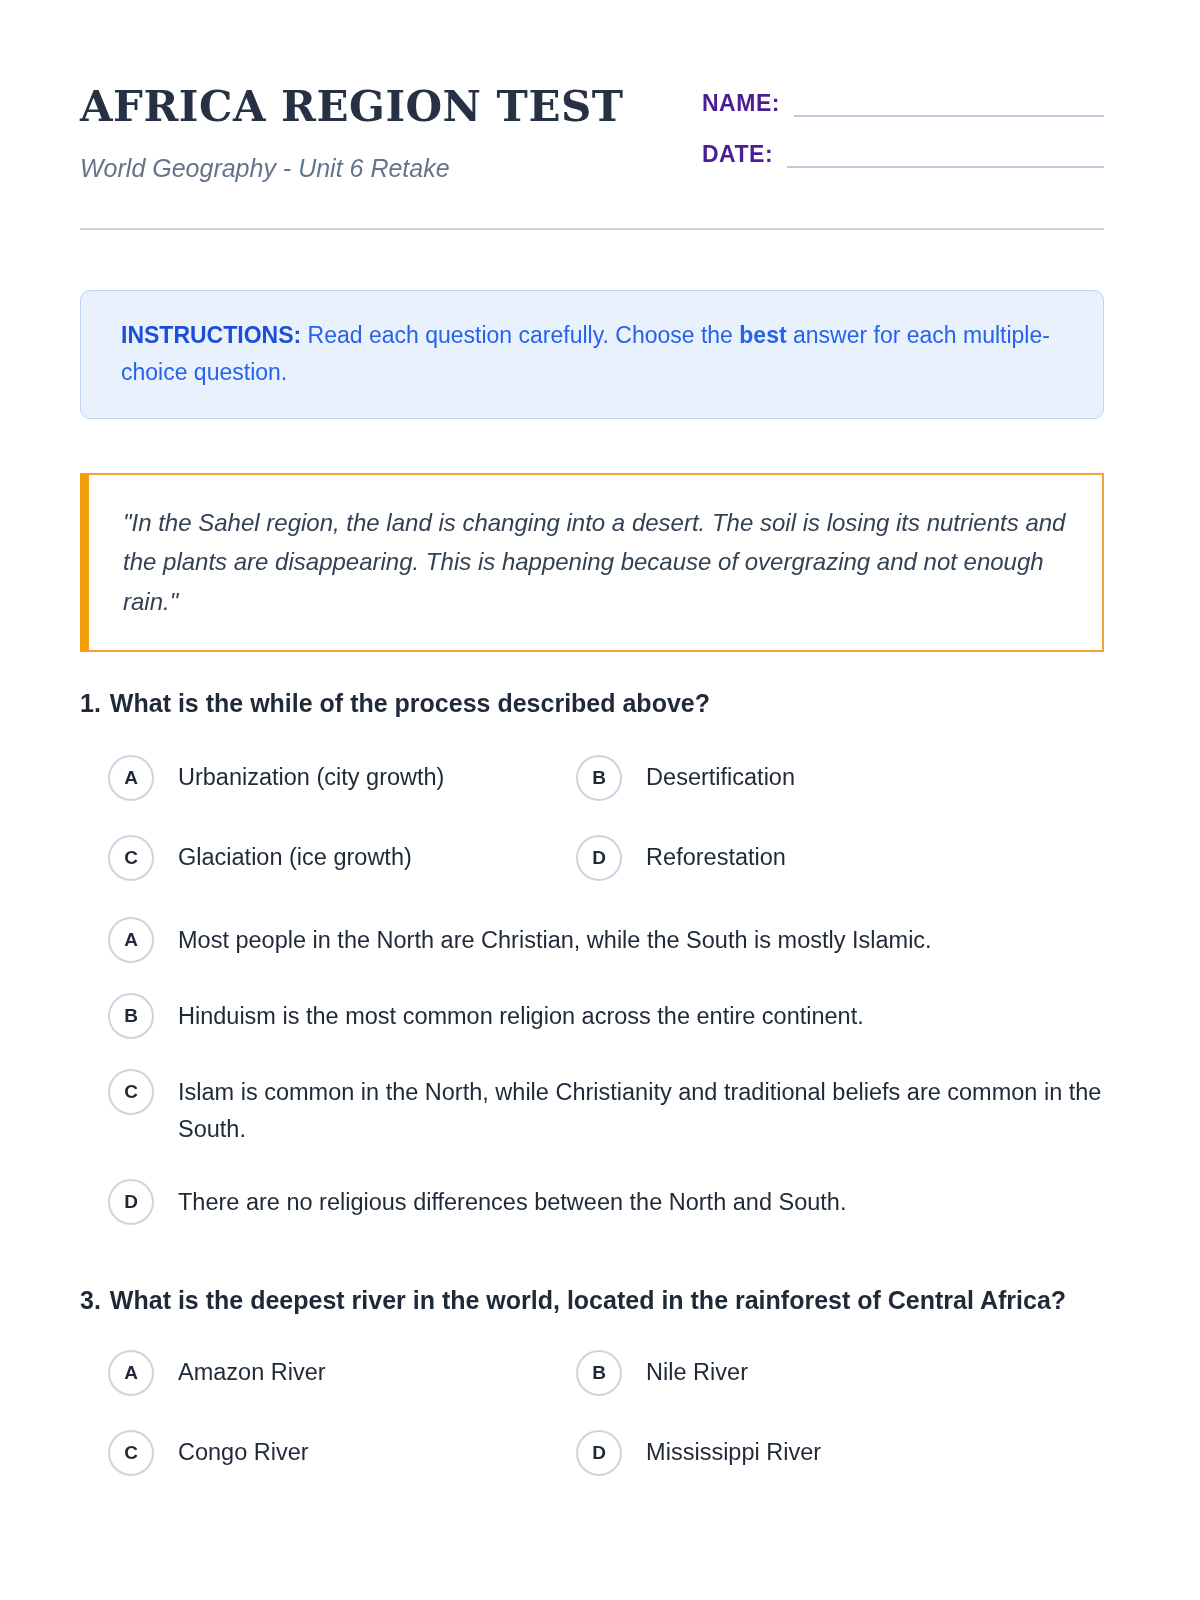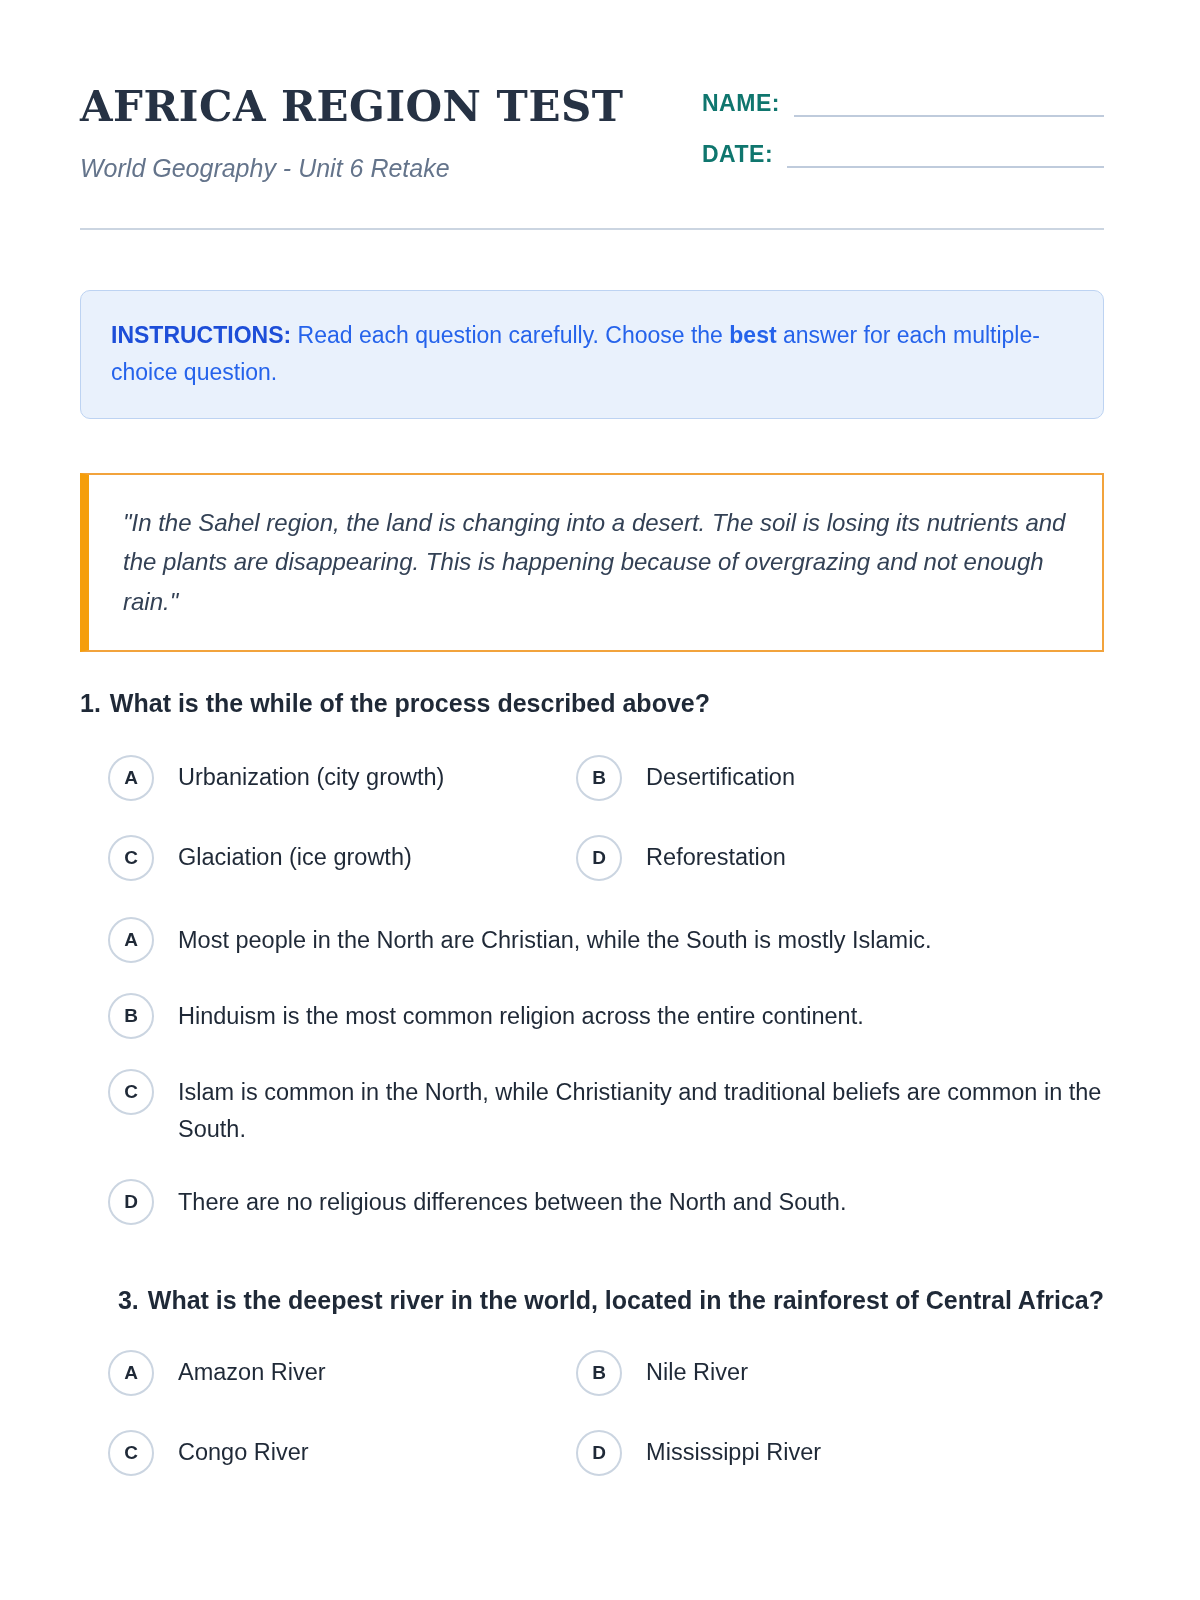--- a/index.html
+++ b/index.html
@@ -11,47 +11,47 @@
   
   .header { display:flex; justify-content:space-between; align-items:flex-start; }
   .title {
     font-family:"DejaVu Serif", serif;
     font-weight:800; font-size:42px; line-height:1.1;
     color:#263244; letter-spacing:0.5px;
   }
   .subtitle { margin-top:24px; font-size:25px; font-style:italic; color:#64748b; }
   .fields { width:402px; padding-top:6px; }
   .field-row { display:flex; align-items:flex-end; gap:14px; margin-bottom:24px; }
-  .field-label { font-size:23px; font-weight:700; color:#0f766e; letter-spacing:0.5px; }
+  .field-label { font-size:23px; font-weight:700; color:#4c1d95; letter-spacing:0.5px; }
   .field-line { flex:1; border-bottom:2px solid #bfcbdc; height:26px; }
 
   .divider { margin-top:36px; border-top:2px solid #cbd5e1; }
 
   
   .instructions {
     margin-top:60px; background:#e9f1fc; border:1px solid #bdd3f2;
-    border-radius:10px; padding:26px 30px;
+    border-radius:10px; padding:26px 40px;
     font-size:23px; line-height:1.62; color:#2563eb;
   }
   .instructions .label { font-weight:700; color:#1d4ed8; }
   .instructions .bold { font-weight:700; }
 
   
   .quote {
     margin-top:54px; background:#ffffff;
     border:2px solid #f2a33c; border-left:9px solid #f59e0b;
     padding:28px 34px;
     font-size:24px; font-style:italic; color:#334155; line-height:1.66;
   }
   .quote .bold { font-weight:400; }
 
   
   .question { margin-top:66px; font-size:25px; font-weight:700; color:#1f2937; line-height:1.55; }
   .question.first { margin-top:32px; }
-  .question.q3 { margin-top:56px;text-align:right; }
+  .question.q3 { margin-top:56px; }
   .qnum { margin-right:9px; }
 
   .options-grid {
     margin:32px 0 0 28px;
     display:grid; grid-template-columns:47% 53%; row-gap:34px;
   }
   .options-grid.q3 { margin-top:30px; }
   .options-list { margin:34px 0 0 28px; display:flex; flex-direction:column; gap:28px; }
 
   .option { display:flex; align-items:center; gap:24px; cursor:pointer; }

